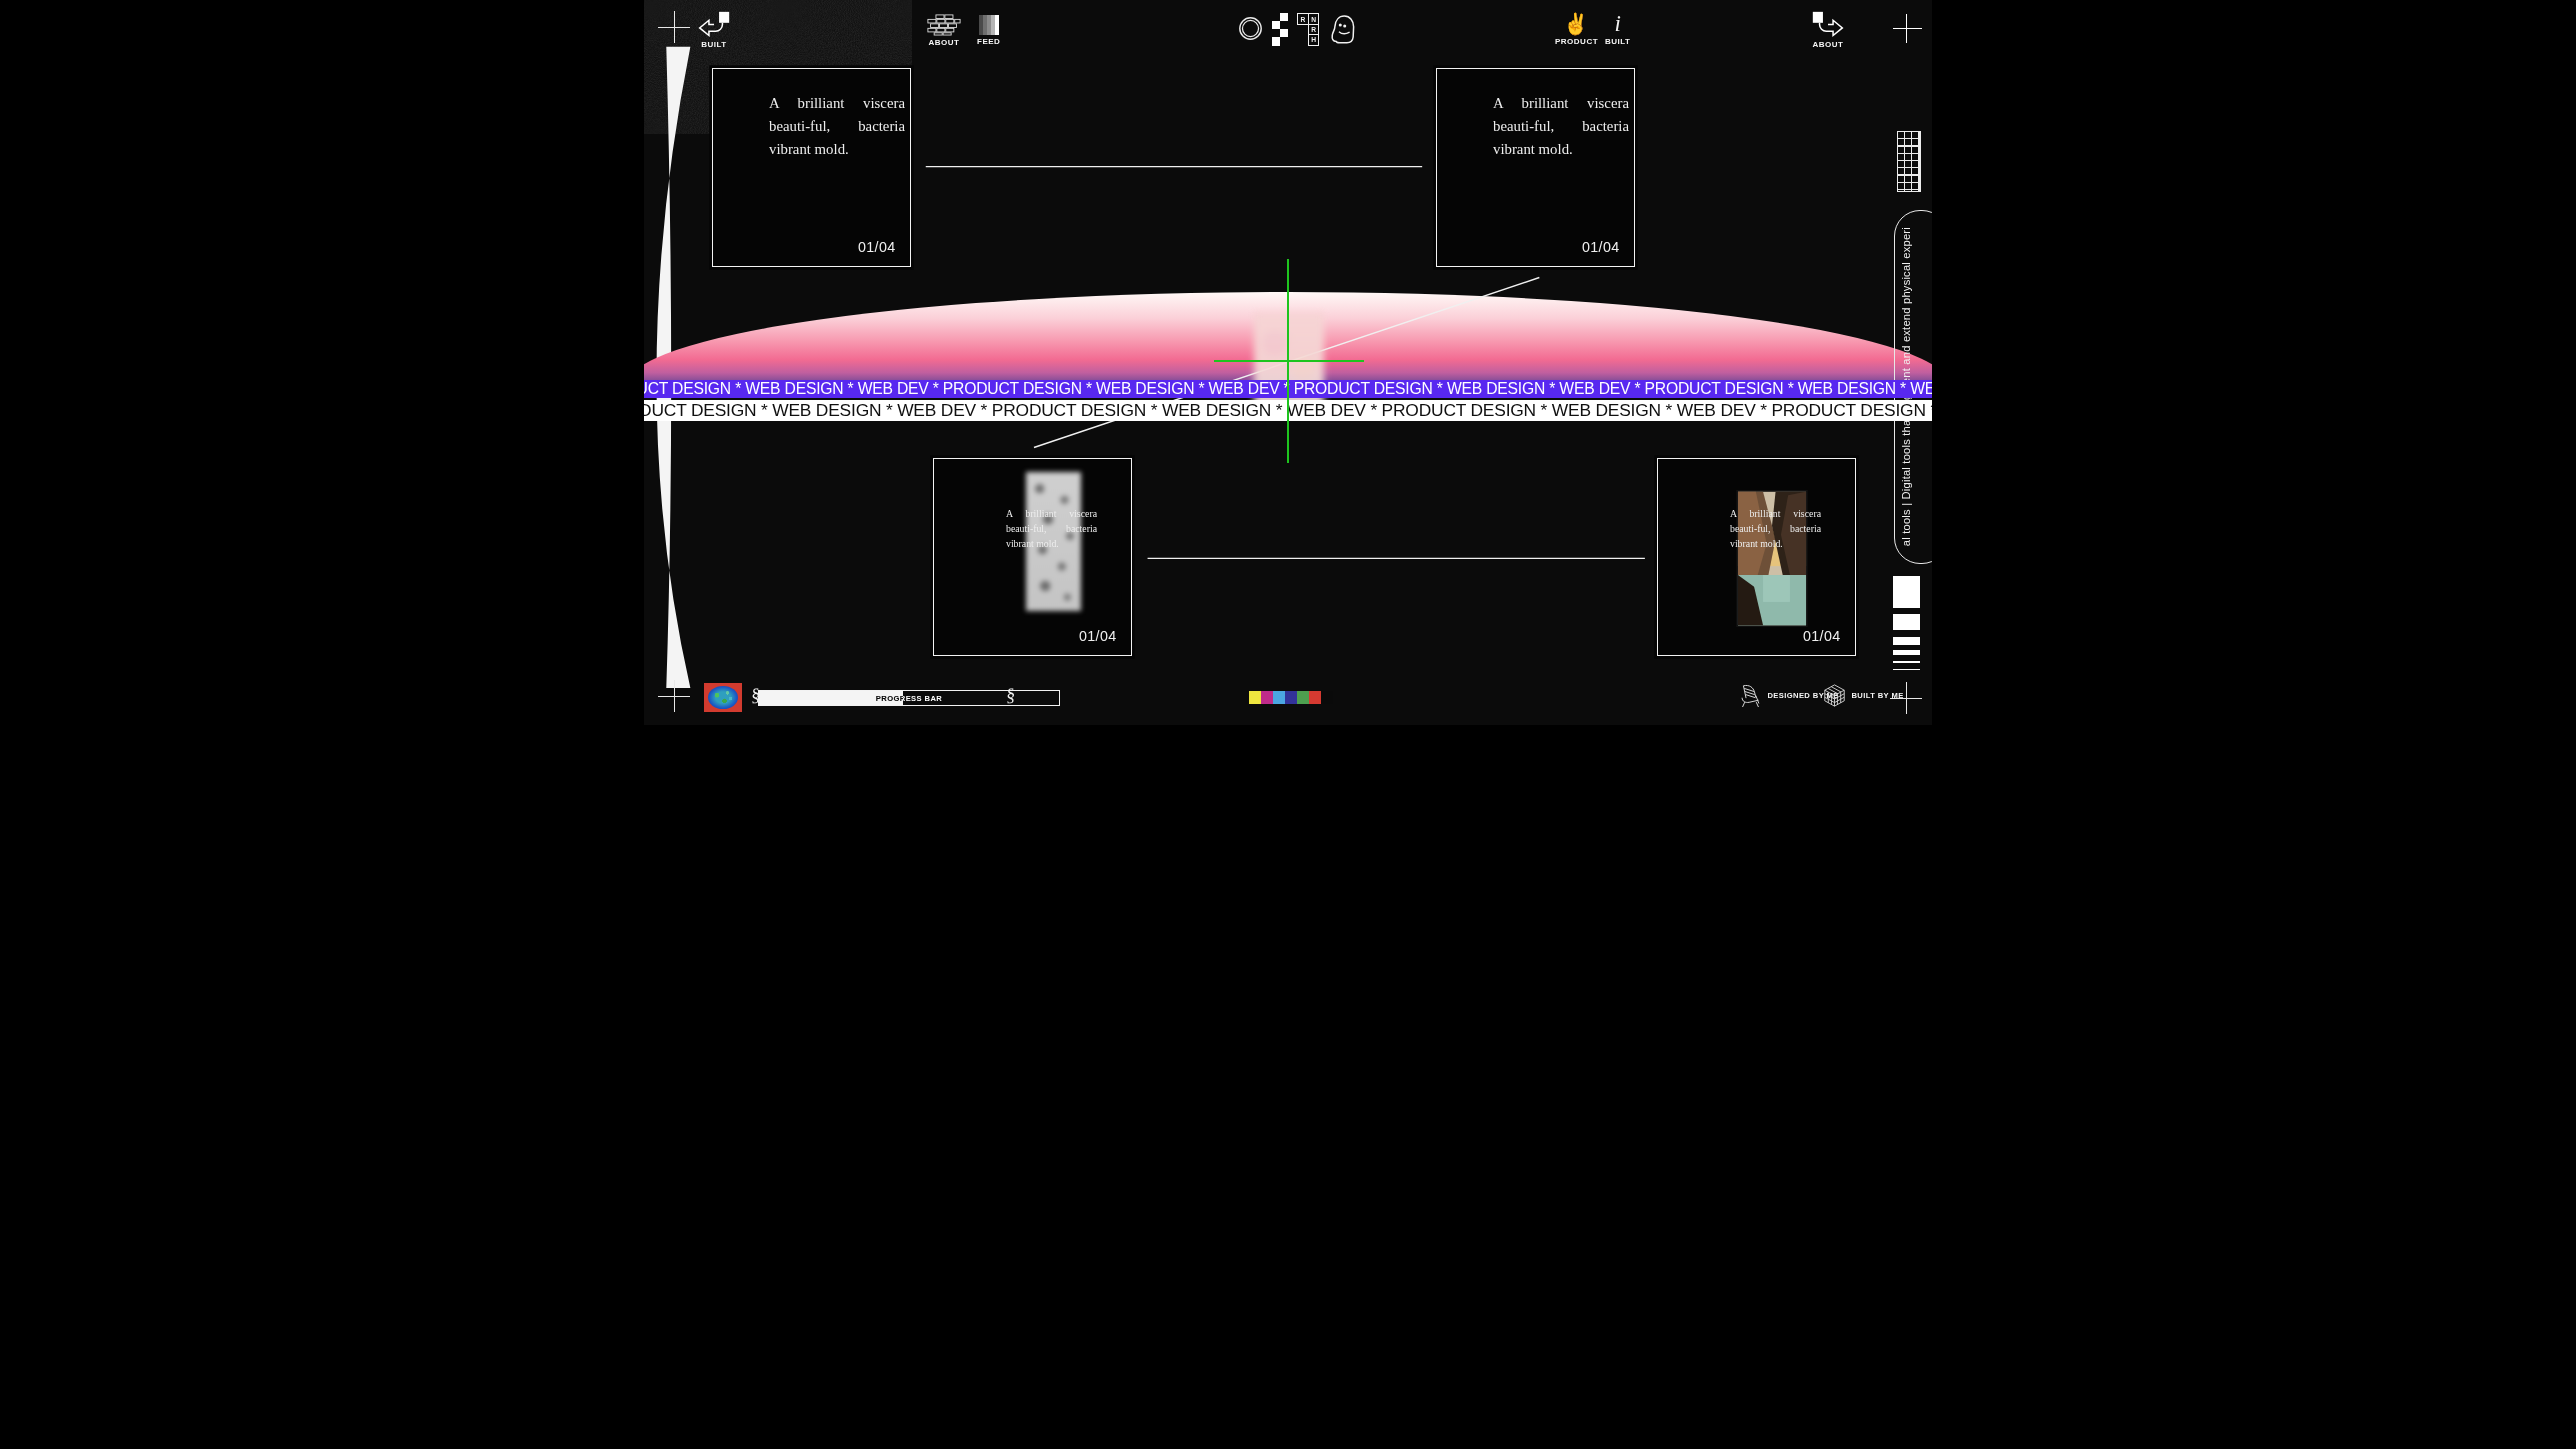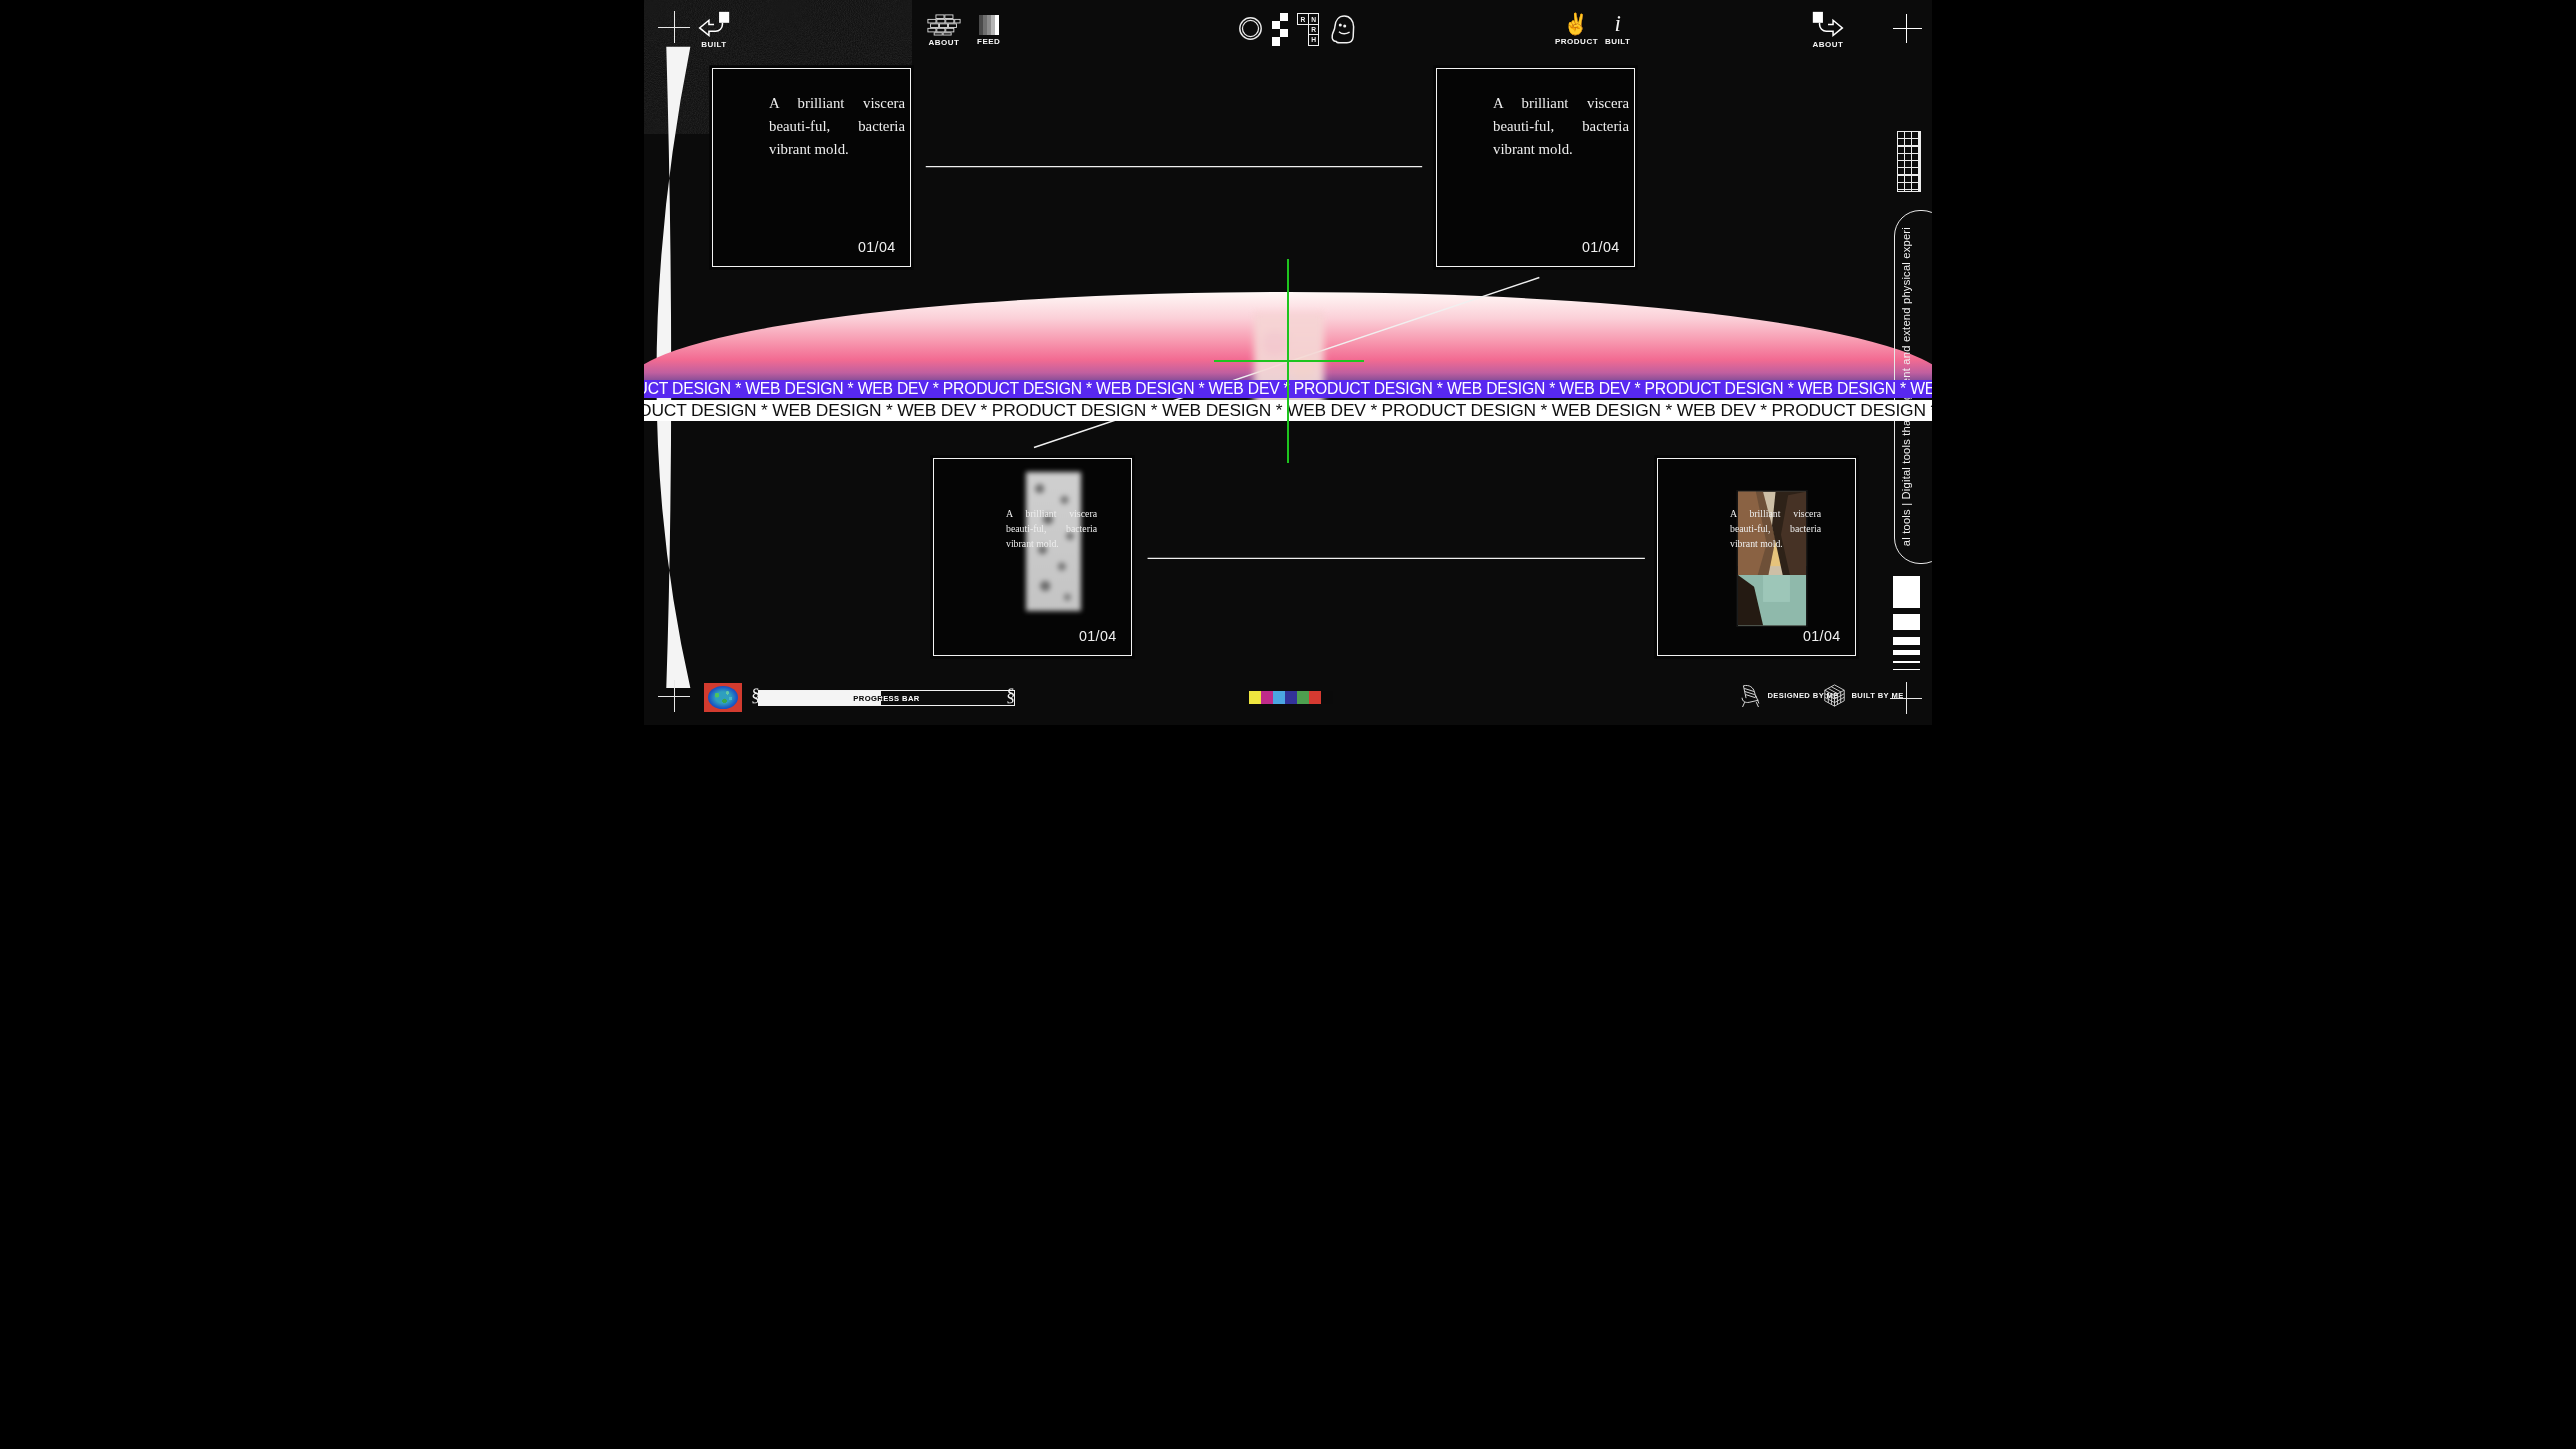--- a/index.html
+++ b/index.html
@@ -81,21 +81,21 @@
   
   .ftlbl{font-size:7.6px;font-weight:bold;letter-spacing:0.4px;color:#f5f5f5;}
   #cmb{left:60px;top:683px;width:38px;height:29px;background:#d23b2f;z-index:8;}
   #cmb .globe{position:absolute;left:3.6px;top:2.7px;width:30px;height:23px;border-radius:50%;
     background:
       radial-gradient(circle 3.6px at 30% 40%,#4fc45c 0 60%,transparent 70%),
       radial-gradient(circle 2.7px at 65% 30%,#62c9a5 0 60%,transparent 70%),
       radial-gradient(circle 3.6px at 55% 65%,#3aa84c 0 60%,transparent 70%),
       radial-gradient(circle 2.7px at 75% 55%,#49b9c9 0 60%,transparent 70%),
       radial-gradient(ellipse at 50% 50%,#2f9fbf 0 35%,#1b57c4 65%,#123a8c 100%);}
-  #pbar{left:114px;top:690px;width:255px;height:14.3px;border:1.3px solid #f2f2f2;z-index:8;}
+  #pbar{left:114px;top:690px;width:255px;height:14.3px;border:1.3px solid #f2f2f2;z-index:8;padding-left:45px;}
   #pbfill{position:absolute;left:0;top:0;bottom:0;background:#f4f4f4;}
   #pblabel{position:absolute;inset:0;display:flex;align-items:center;justify-content:center;
            font-size:7.6px;font-weight:bold;letter-spacing:0.4px;color:#fff;mix-blend-mode:difference;}
   .squig{top:685px;font-family:"Liberation Serif",serif;font-size:18px;font-style:italic;color:#f2f2f2;z-index:9;transform:rotate(-8deg);}
   #swatches{left:605px;top:691px;display:flex;z-index:8;}
   #swatches div{width:12px;height:12.5px;}
   .credit{display:flex;align-items:center;gap:5.4px;z-index:8;}
   
   #linesvg{left:0;top:0;width:1288px;height:725px;z-index:3;pointer-events:none;}
 </style>

